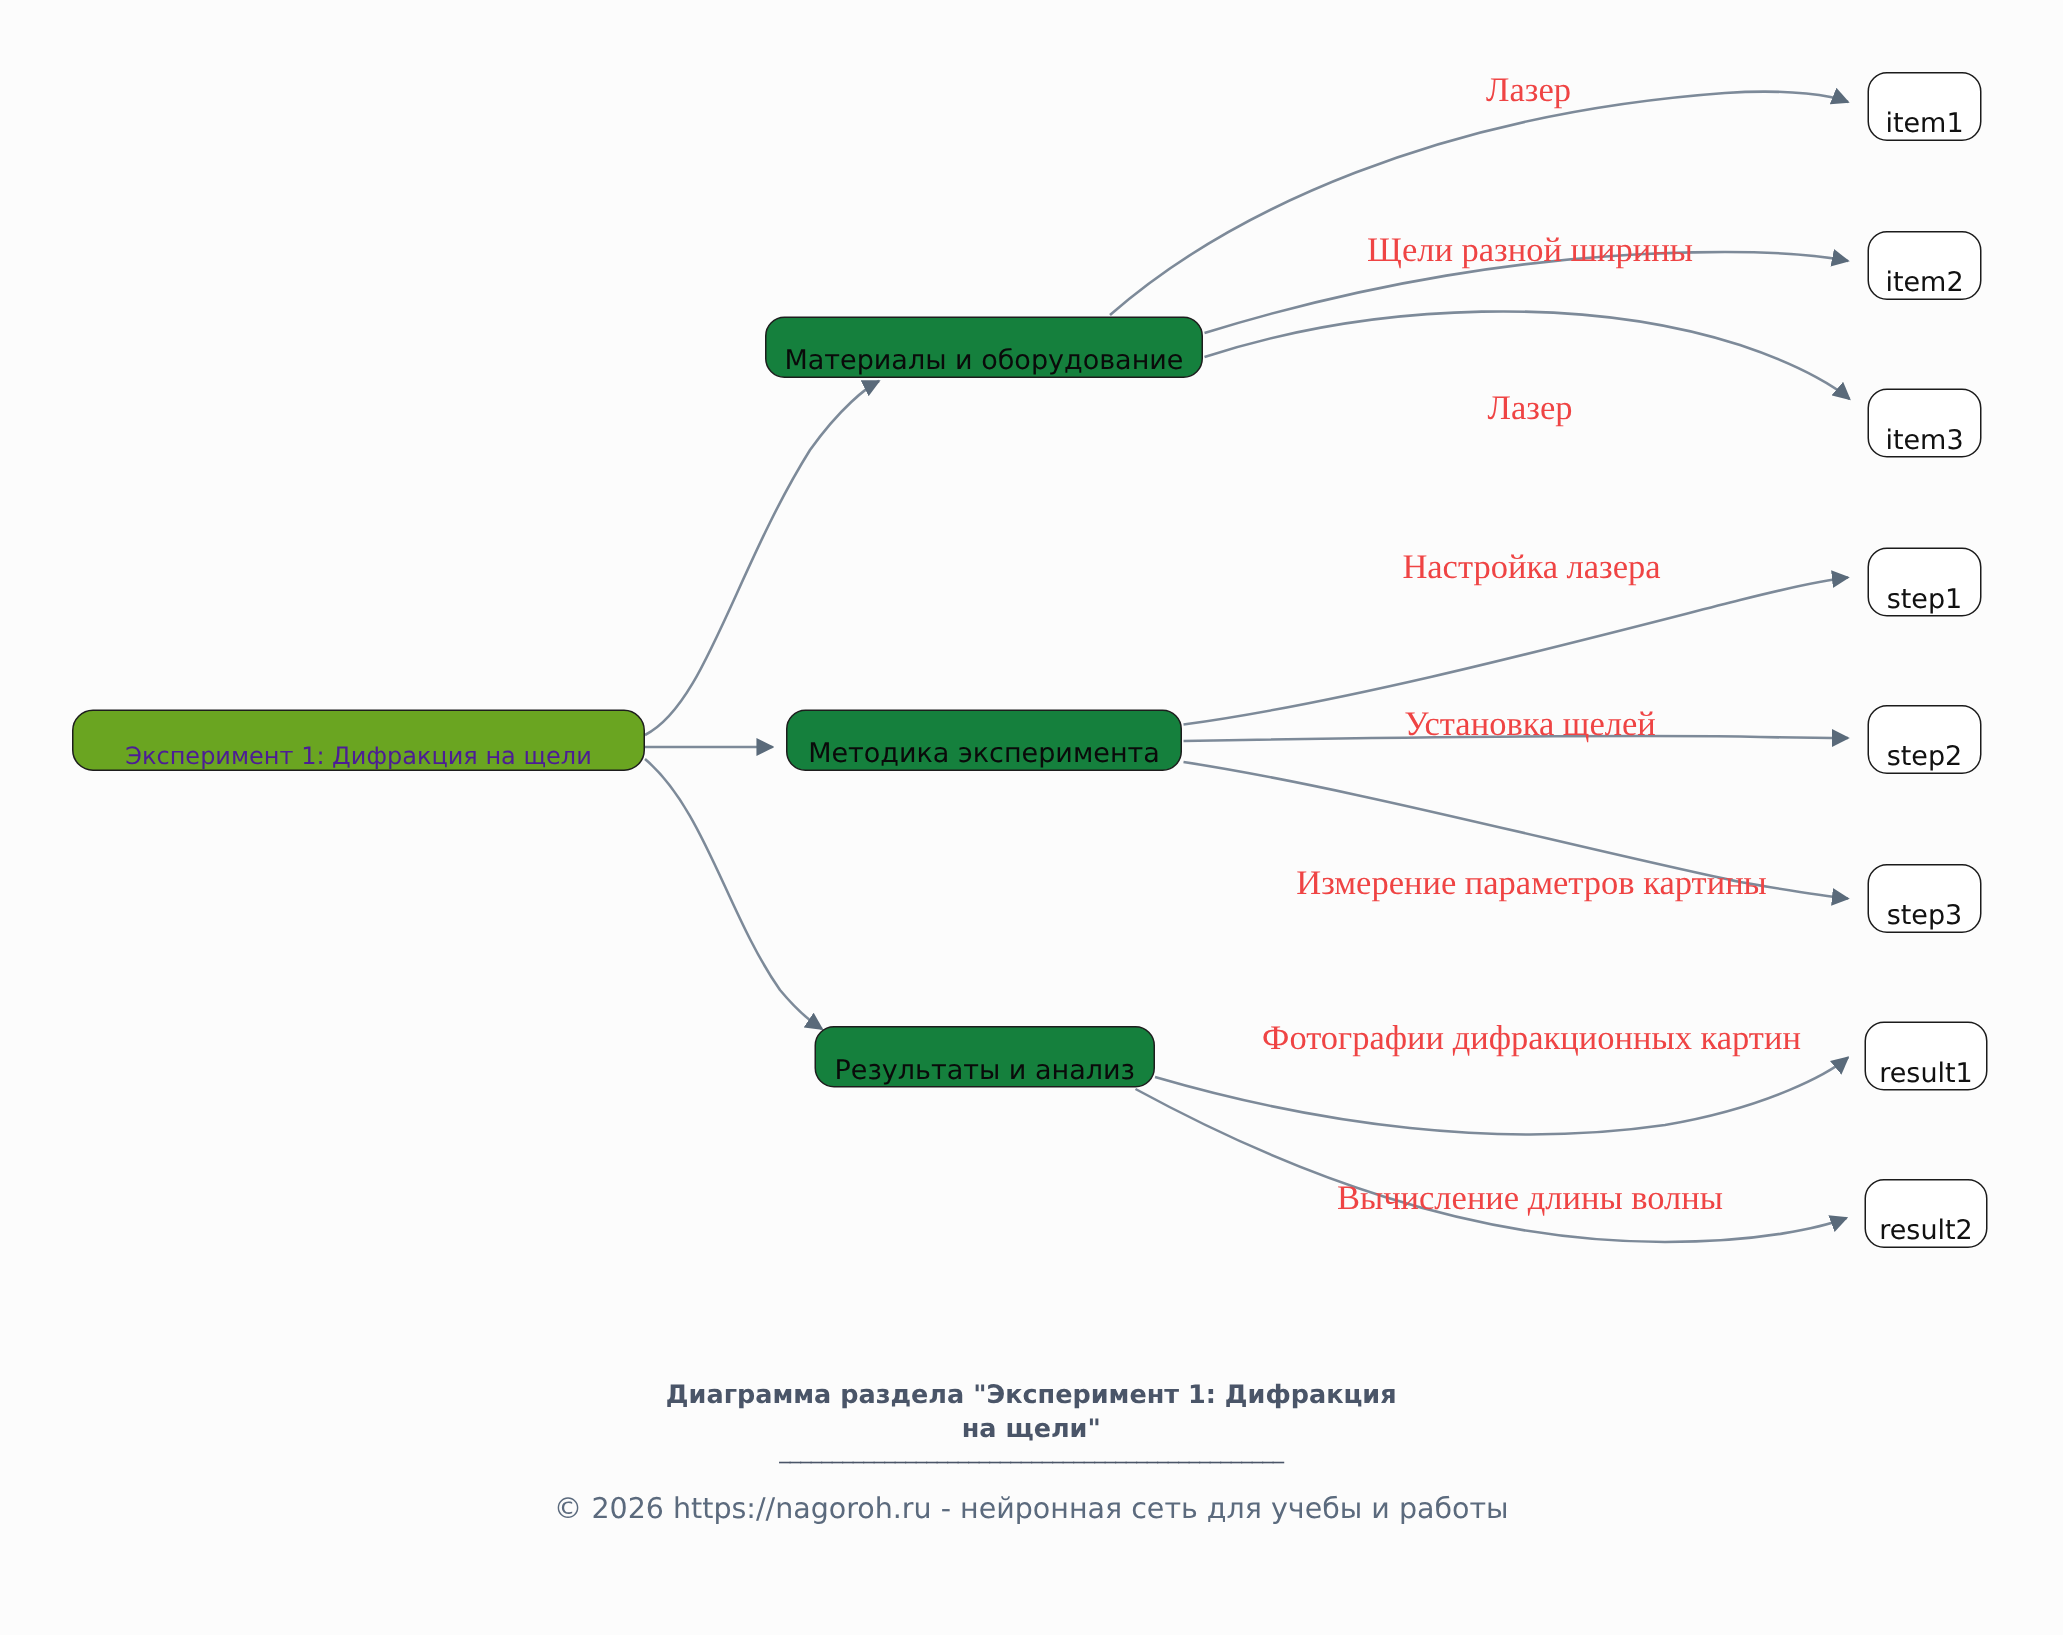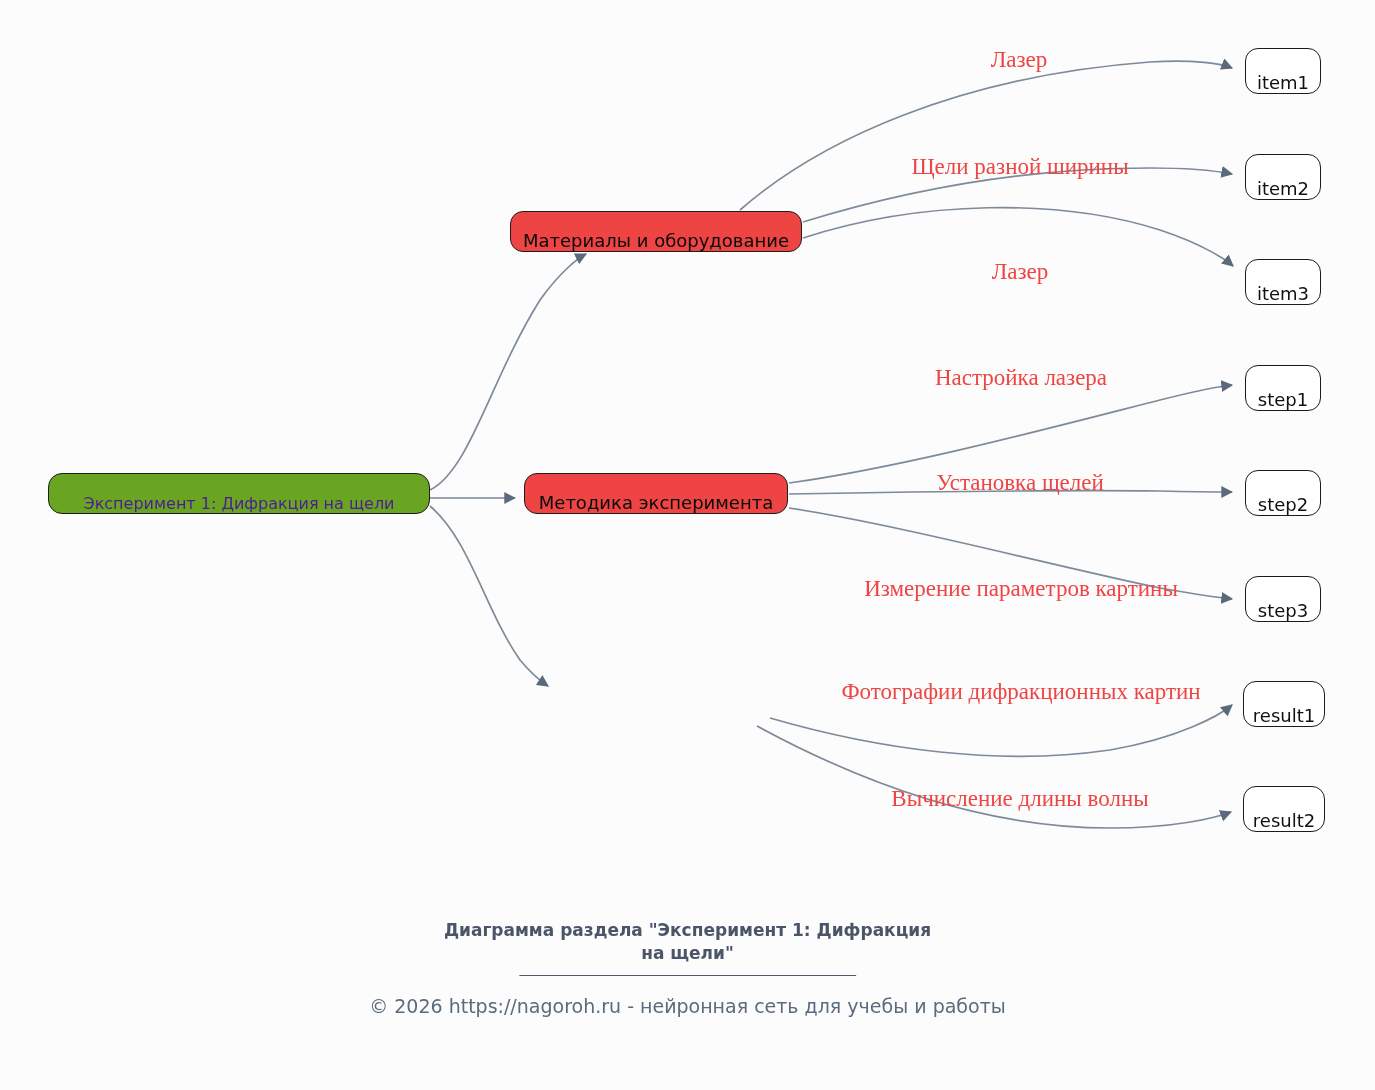--- a/index.html
+++ b/index.html
@@ -33,21 +33,21 @@
   }
   .node-root {
     background: #6aa521;
     border: 1.4px solid #1d1d1d;
     border-radius: 14px;
     color: #4c1d95;
     font-size: 16px;
     font-family: "DejaVu Sans", sans-serif;
   }
   .node-branch {
-    background: #ef4444;
+    background: #15803d;
     border: 1.4px solid #1d1d1d;
     border-radius: 13px;
     color: #0a0a0a;
     font-size: 18px;
     font-family: "DejaVu Sans", sans-serif;
   }
   .node-leaf {
     background: #ffffff;
     border: 1.6px solid #1b1b1b;
     border-radius: 13px;
@@ -126,20 +126,23 @@
   <div class="node node-root" style="left:48px; top:473px; width:382px; height:41px;">
     <span>Эксперимент 1: Дифракция на щели</span>
   </div>
 
   <div class="node node-branch" style="left:510px; top:211px; width:292px; height:41px;">
     <span>Материалы и оборудование</span>
   </div>
   <div class="node node-branch" style="left:524px; top:473px; width:264px; height:41px;">
     <span>Методика эксперимента</span>
   </div>
+  <div class="node node-branch" style="left:543px; top:684px; width:227px; height:41px;">
+    <span>Результаты и анализ</span>
+  </div>
 
   <div class="node node-leaf" style="left:1245px; top:48px; width:76px; height:46px;">
     <span>item1</span>
   </div>
   <div class="node node-leaf" style="left:1245px; top:154px; width:76px; height:46px;">
     <span>item2</span>
   </div>
   <div class="node node-leaf" style="left:1245px; top:259px; width:76px; height:46px;">
     <span>item3</span>
   </div>

